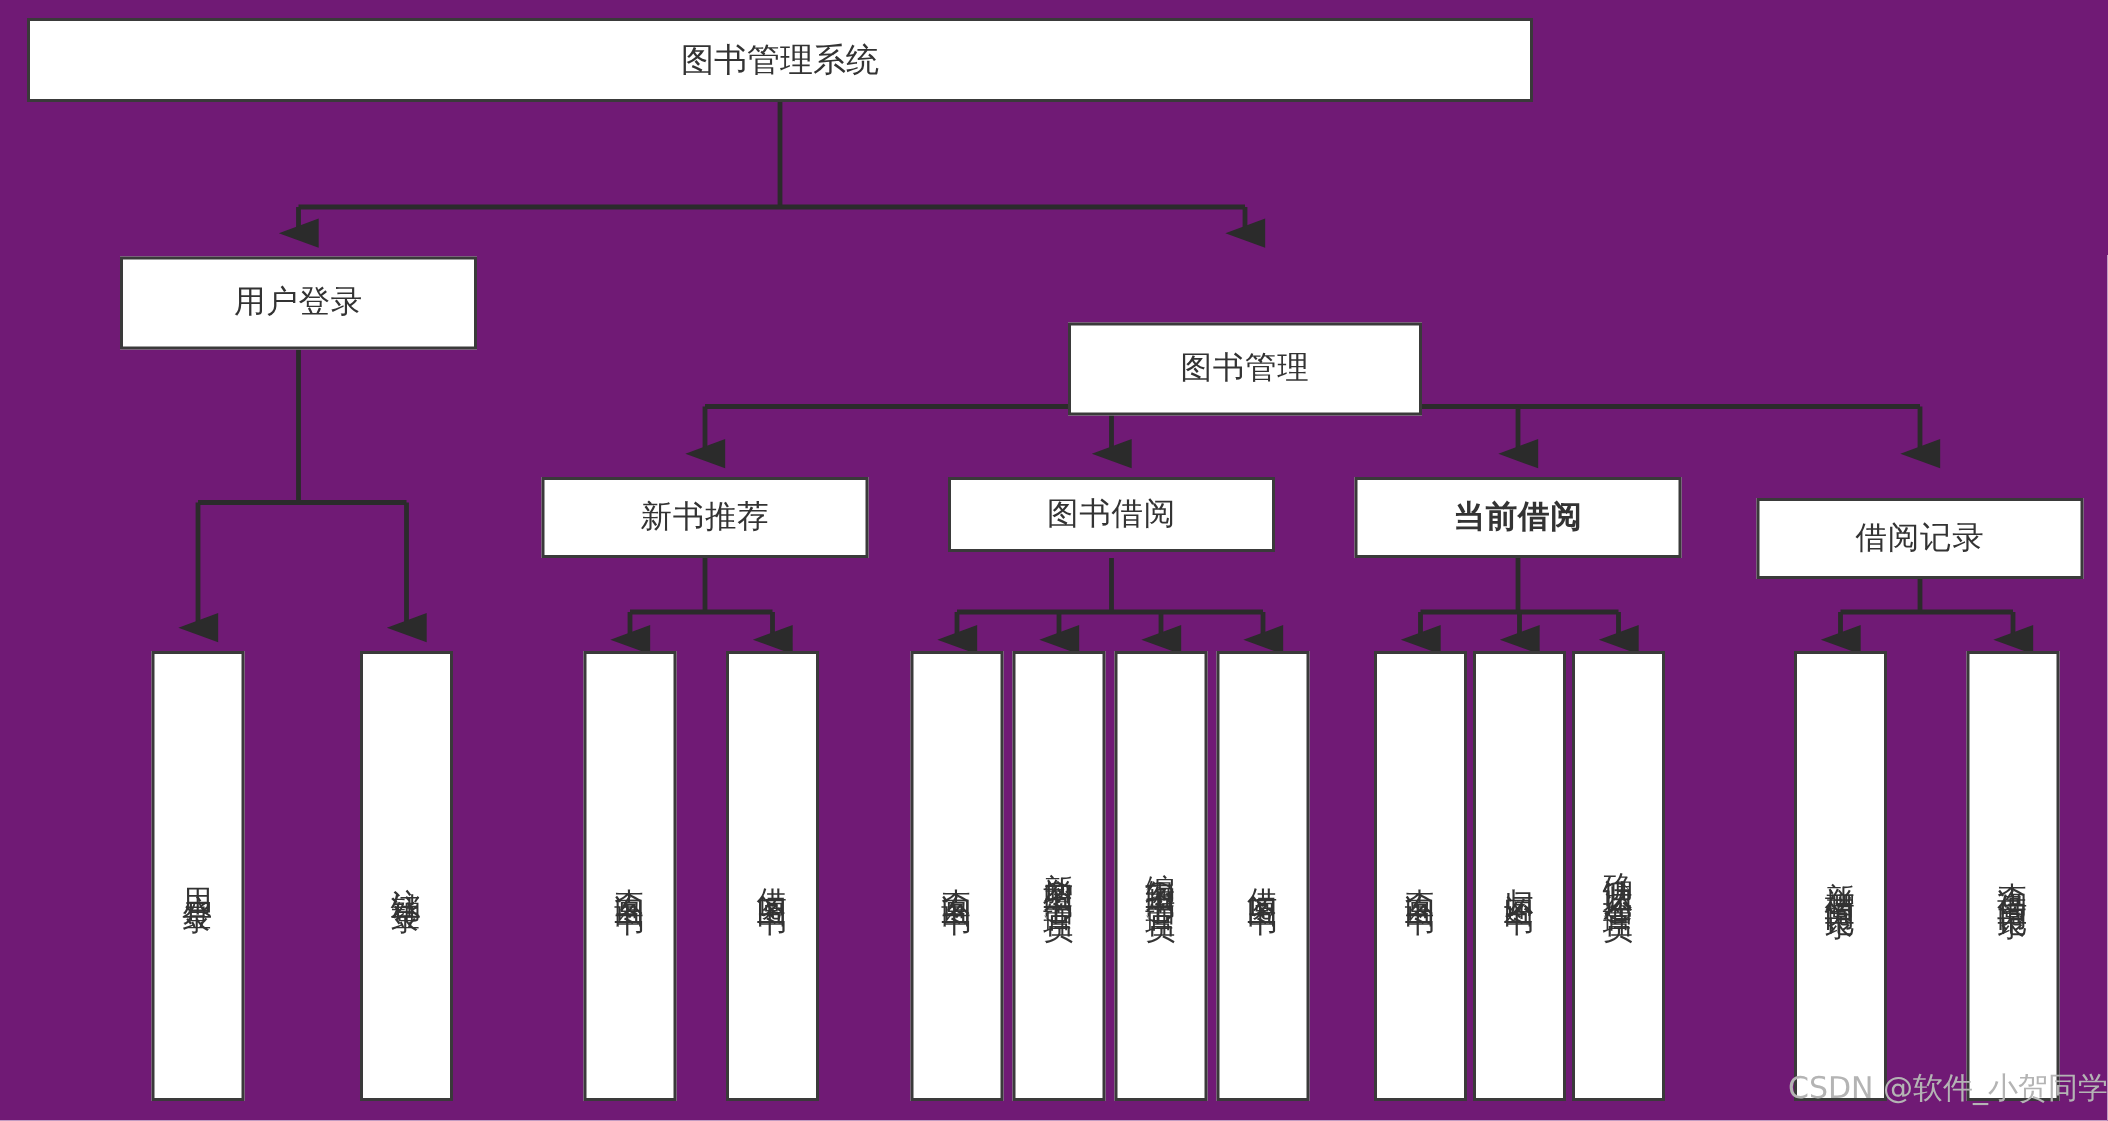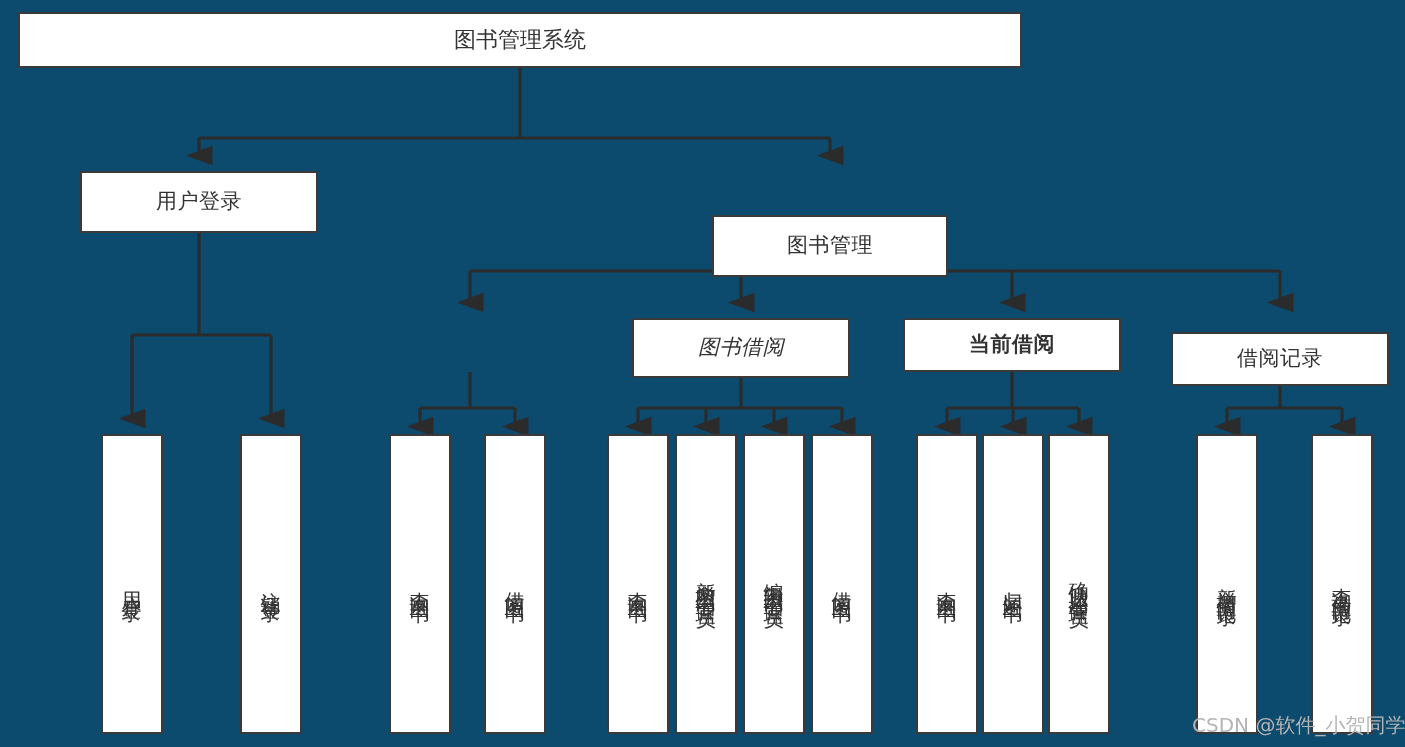--- a/index.html
+++ b/index.html
@@ -65,21 +65,21 @@
     font-size: 20px;
     color: #b4b4b4;
     white-space: nowrap;
     z-index: 3;
     font-family: "DejaVu Sans", "Liberation Sans", sans-serif;
   }
 </style>
 </head>
 <body>
 
-<div id="canvas" style="background: #0c4a6e;">
+<div id="canvas" style="background: #701a75;">
 
   <svg class="edges" viewBox="0 0 1405 747" xmlns="http://www.w3.org/2000/svg">
     <defs>
       <marker id="arrowhead" markerWidth="9" markerHeight="9" refX="3.2" refY="4.5" orient="auto" markerUnits="strokeWidth">
         <path d="M0.3,0.3 L6.4,0.3 L3.35,8.6 Z" fill="#2b2b2b"></path>
       </marker>
     </defs>
     <g stroke="#2b2b2b" stroke-width="3.2" fill="none" stroke-linecap="butt">
 
       <path d="M520,68 L520,138"></path>
@@ -122,21 +122,22 @@
       <path d="M1227,408 L1227,426" marker-end="url(#arrowhead)"></path>
       <path d="M1342,408 L1342,426" marker-end="url(#arrowhead)"></path>
     </g>
   </svg>
 
   <div class="node root" style="left: 18px; top: 12px; width: 1004px; height: 56px; border-color: rgb(58, 58, 58); background: rgb(255, 255, 255); color: rgb(51, 51, 51);">图书管理系统</div>
 
   <div class="node h" style="left: 80px; top: 171px; width: 238px; height: 62px; border-color: rgb(58, 58, 58); background: rgb(255, 255, 255); color: rgb(51, 51, 51);">用户登录</div>
   <div class="node h" style="left: 712px; top: 171px; width: 236px; height: 62px; border-color: rgb(58, 58, 58); background: rgb(255, 255, 255); color: rgb(51, 51, 51); margin-top: 44px;">图书管理</div>
 
-  <div class="node h" style="left: 632px; top: 318px; width: 218px; height: 60px; border-color: rgb(58, 58, 58); background: rgb(255, 255, 255); color: rgb(51, 51, 51); font-style: italic;">图书借阅</div>
+  <div class="node h" style="left: 361px; top: 318px; width: 218px; height: 54px; border-color: rgb(58, 58, 58); background: rgb(255, 255, 255); color: rgb(51, 51, 51);">新书推荐</div>
+  <div class="node h" style="left: 632px; top: 318px; width: 218px; height: 50px; border-color: rgb(58, 58, 58); background: rgb(255, 255, 255); color: rgb(51, 51, 51);">图书借阅</div>
   <div class="node h" style="left: 903px; top: 318px; width: 218px; height: 54px; border-color: rgb(58, 58, 58); background: rgb(255, 255, 255); color: rgb(51, 51, 51); font-weight: bold;">当前借阅</div>
   <div class="node h" style="left: 1171px; top: 332px; width: 218px; height: 54px; border-color: rgb(58, 58, 58); background: rgb(255, 255, 255); color: rgb(51, 51, 51);">借阅记录</div>
 
   <div class="node v" style="left: 101px; top: 434px; width: 62px; height: 300px; border-color: rgb(58, 58, 58); background: rgb(255, 255, 255); color: rgb(51, 51, 51);">
       <span class="vtext">用户登录</span>
     </div>
   <div class="node v" style="left: 240px; top: 434px; width: 62px; height: 300px; border-color: rgb(58, 58, 58); background: rgb(255, 255, 255); color: rgb(51, 51, 51);">
       <span class="vtext">注销登录</span>
     </div>
   <div class="node v" style="left: 389px; top: 434px; width: 62px; height: 300px; border-color: rgb(58, 58, 58); background: rgb(255, 255, 255); color: rgb(51, 51, 51);">

